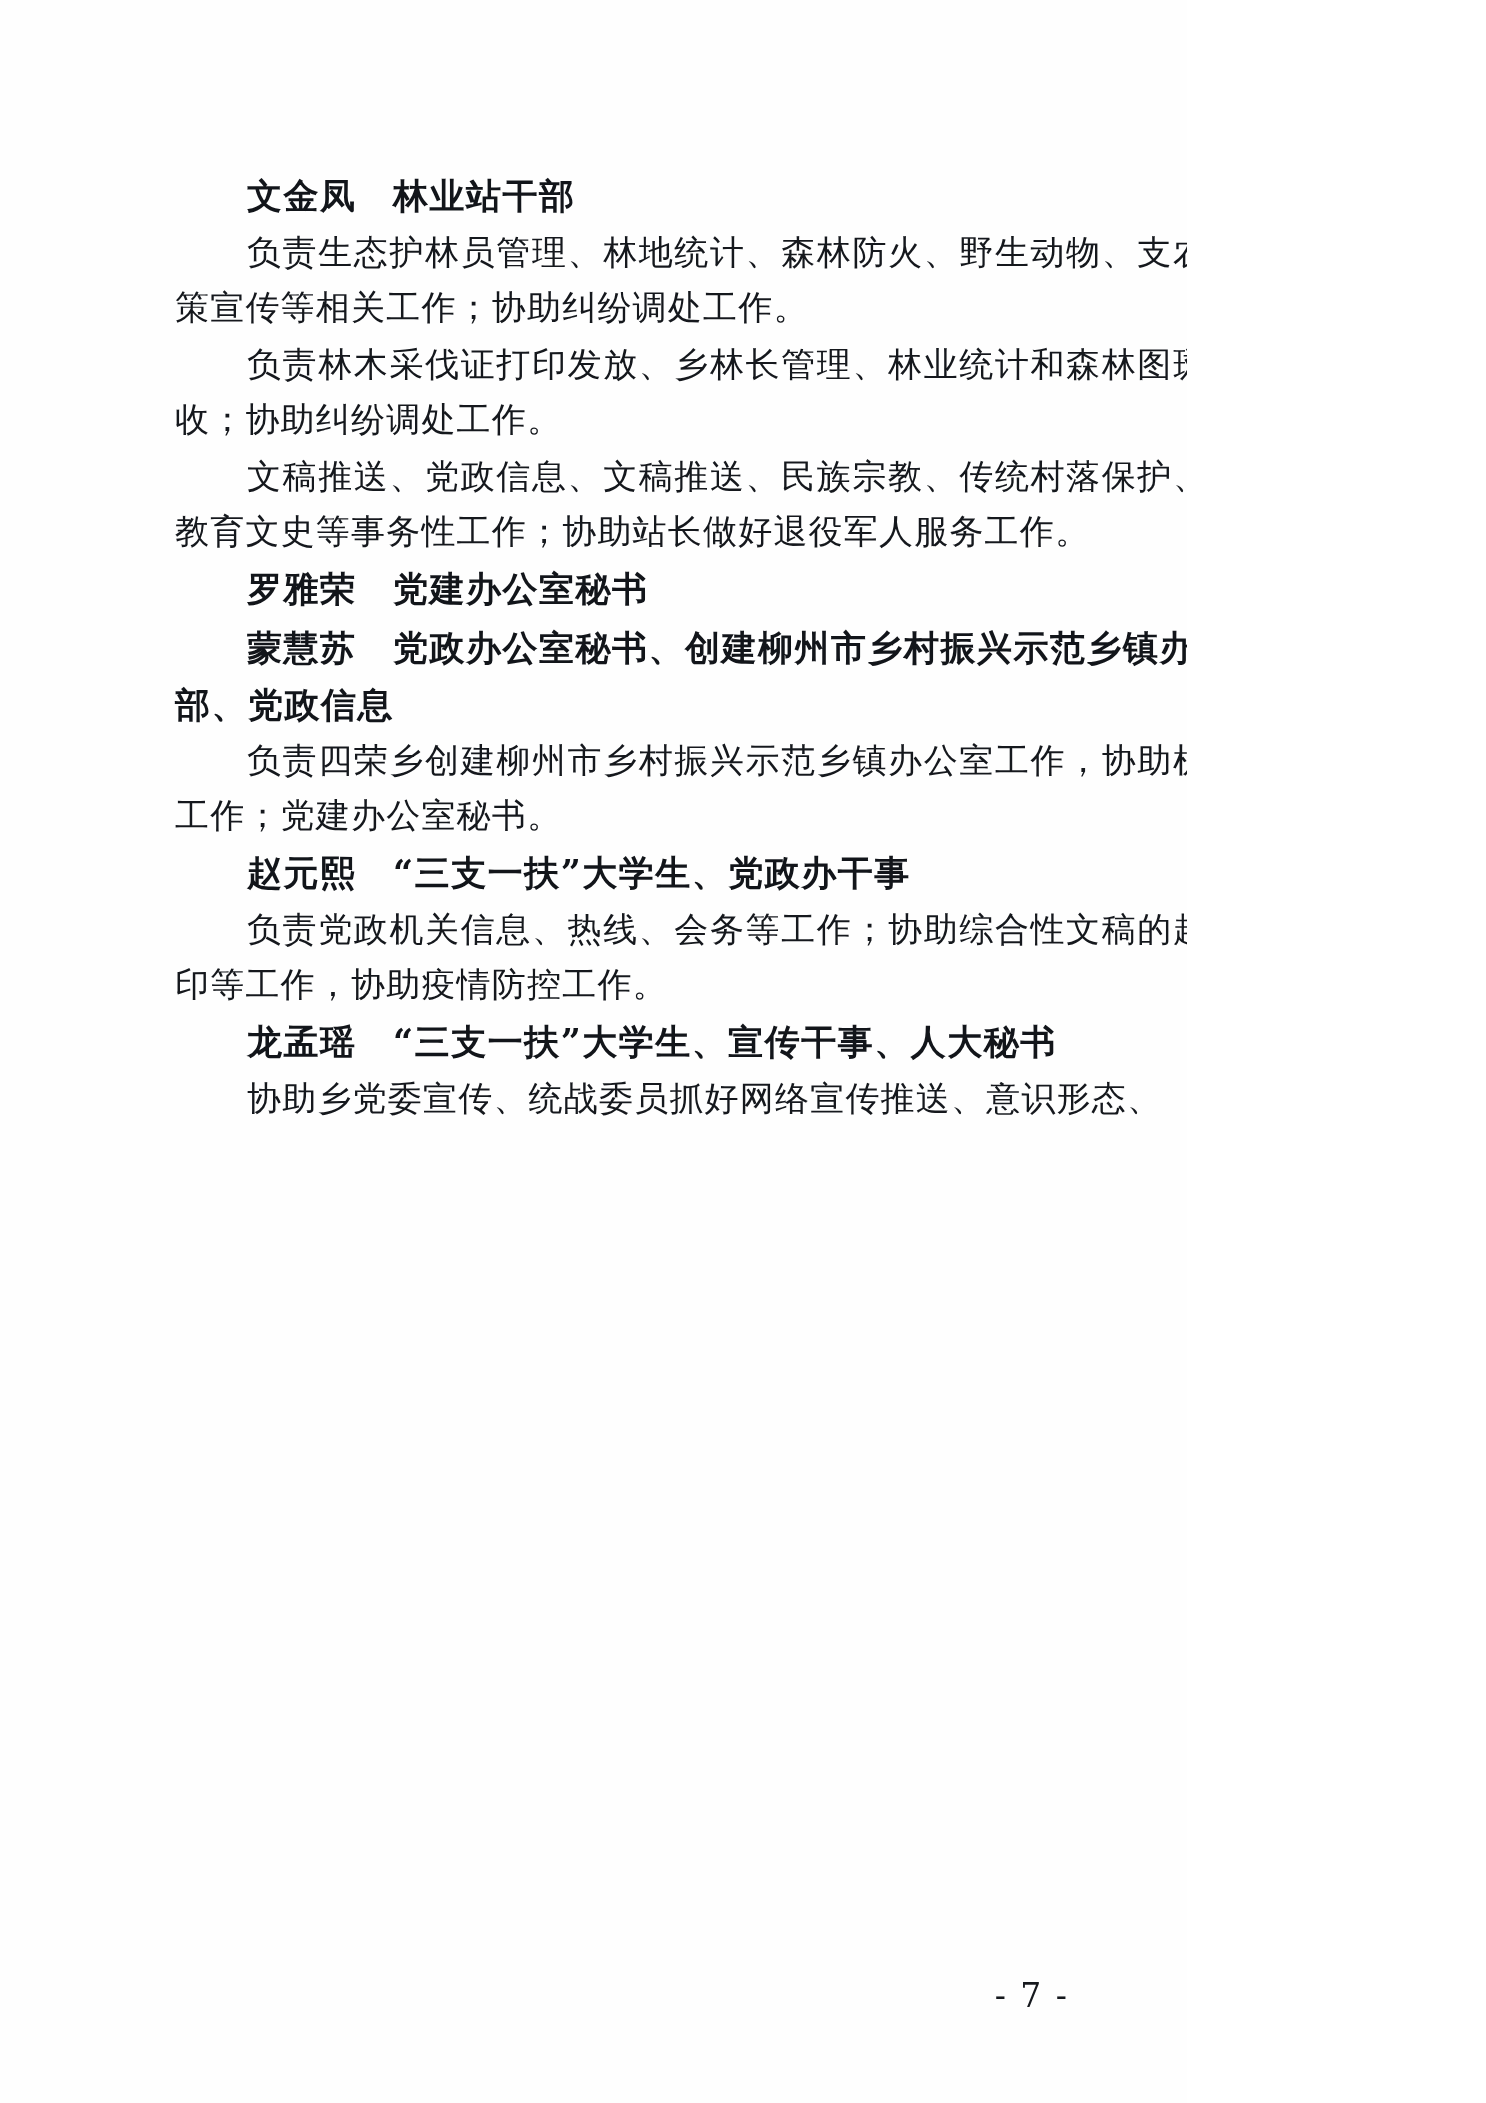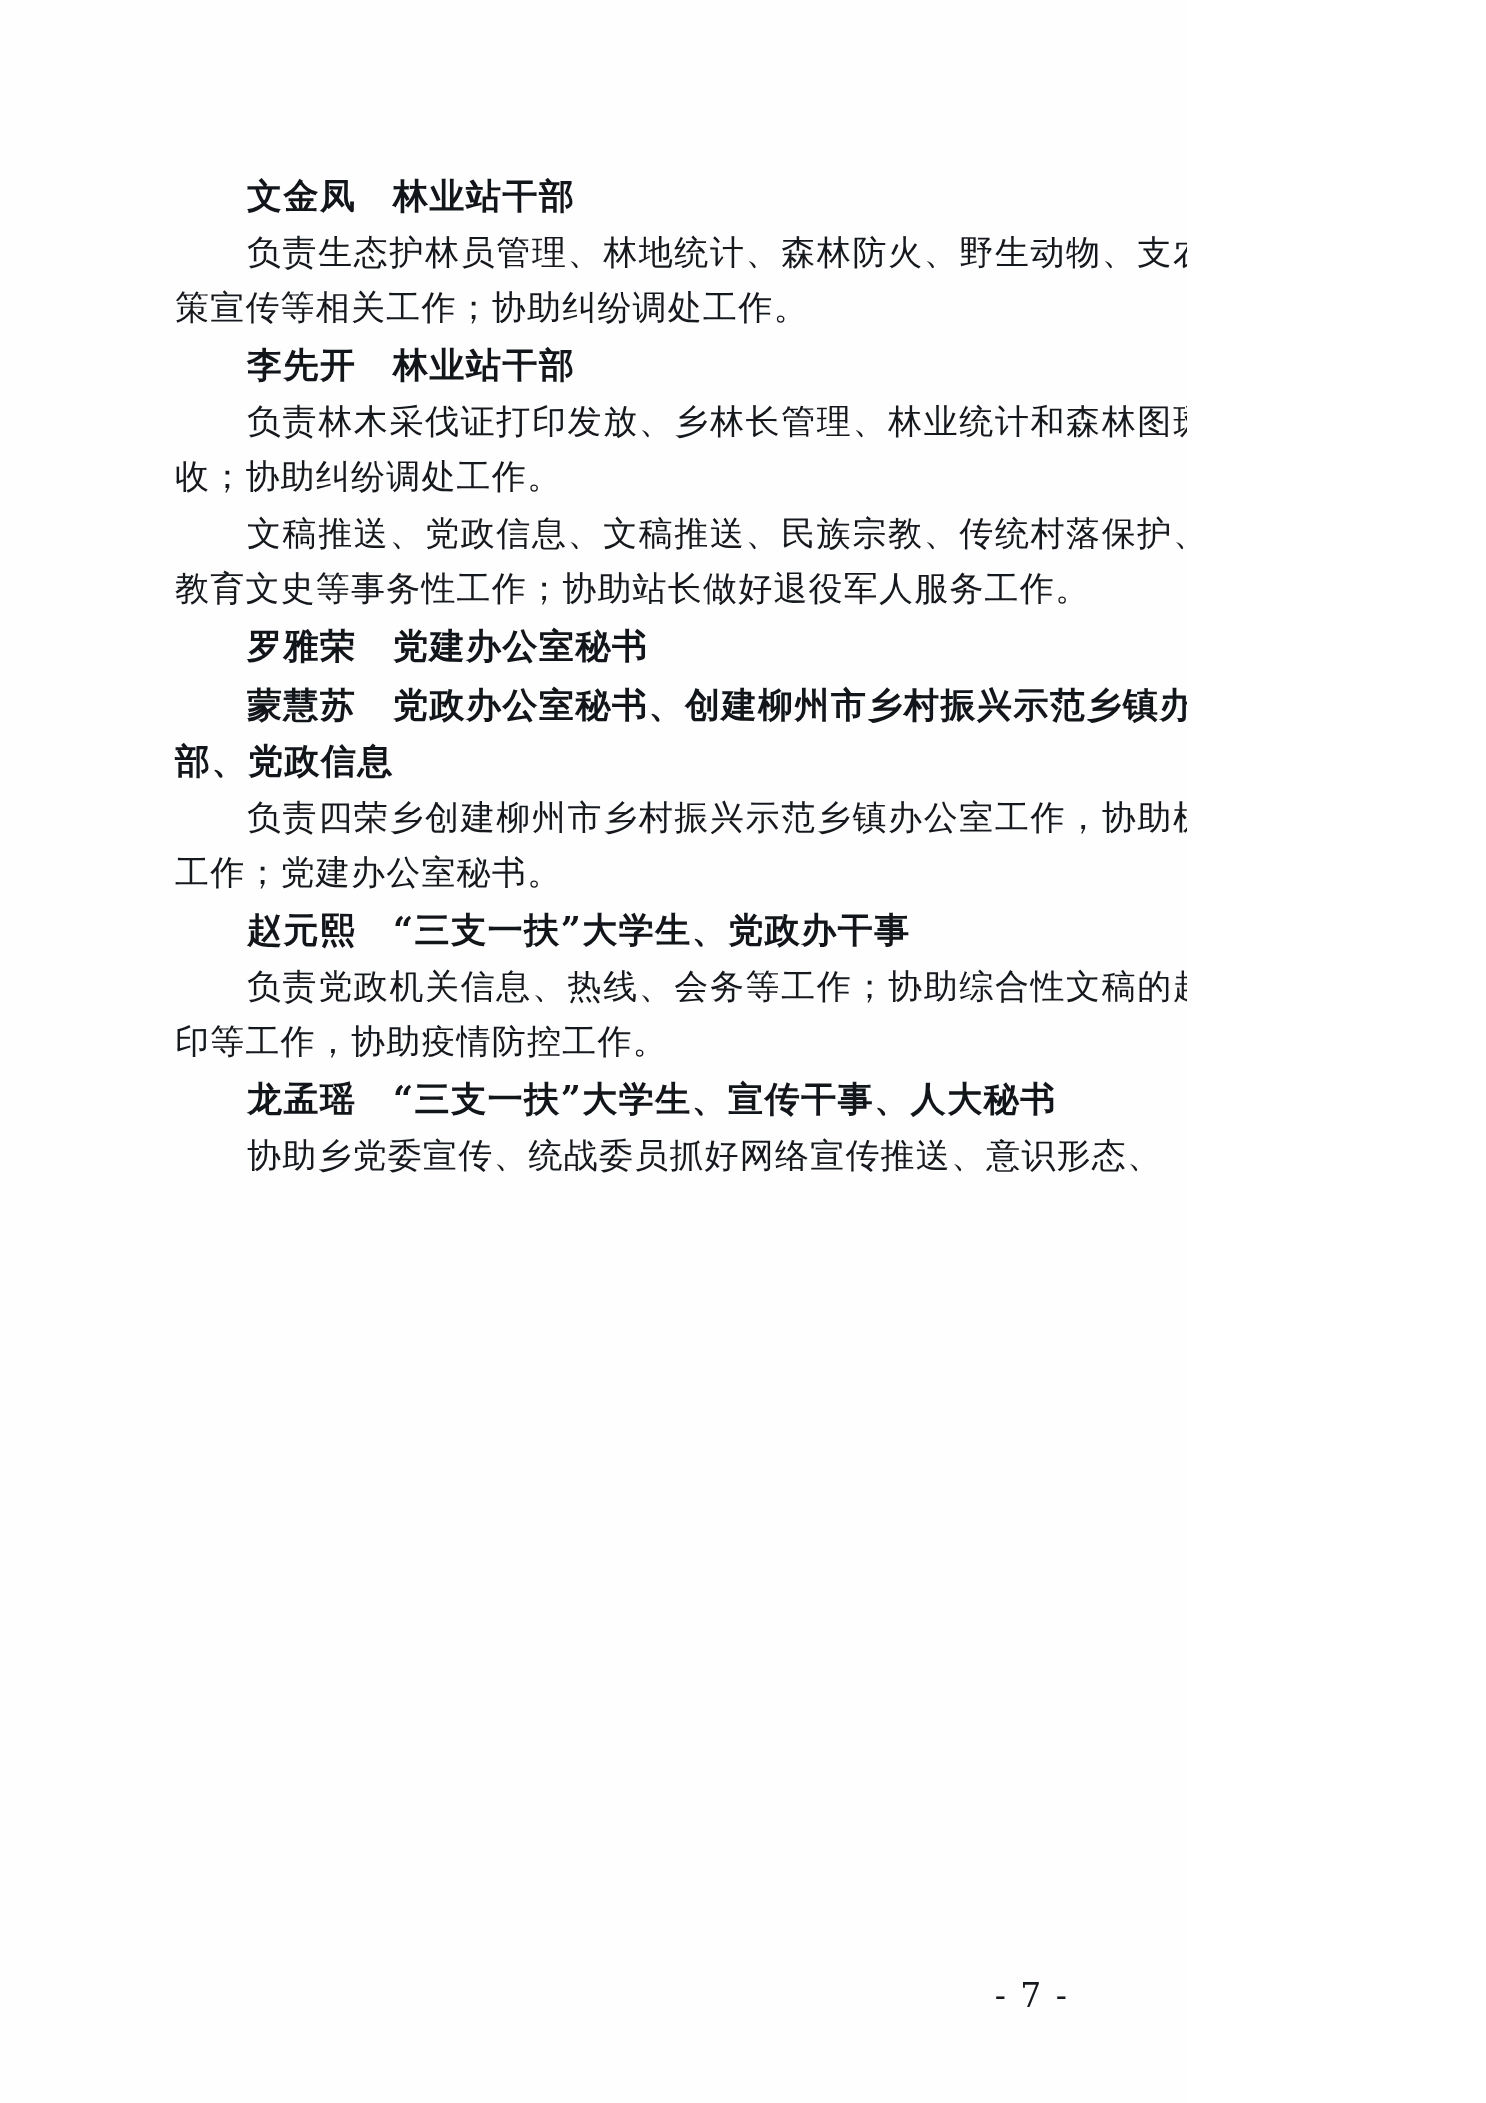--- a/index.html
+++ b/index.html
@@ -69,21 +69,20 @@
 <div class="page">
 
   <div class="content">
 
     <div class="entry">
       <p class="entry-title">文金凤　林业站干部</p>
       <p class="entry-body">负责生态护林员管理、林地统计、森林防火、野生动物、支农惠农政策宣传等相关工作；协助纠纷调处工作。</p>
     </div>
 
     <div class="entry">
-      <p class="entry-title">李先开　林业站干部</p>
       <p class="entry-body">负责林木采伐证打印发放、乡林长管理、林业统计和森林图斑核查验收；协助纠纷调处工作。</p>
     </div>
 
     <div class="entry">
       <p class="entry-body">文稿推送、党政信息、文稿推送、民族宗教、传统村落保护、旅游、教育文史等事务性工作；协助站长做好退役军人服务工作。</p>
     </div>
 
     <div class="entry">
       <p class="entry-title">罗雅荣　党建办公室秘书</p>
     </div>

